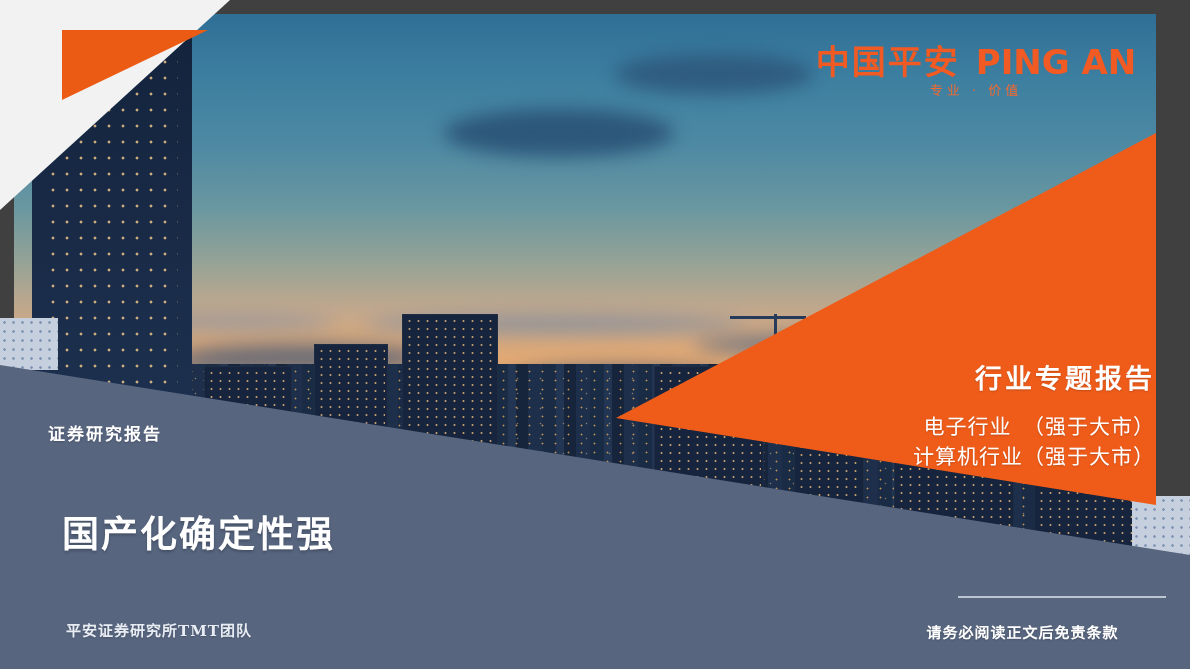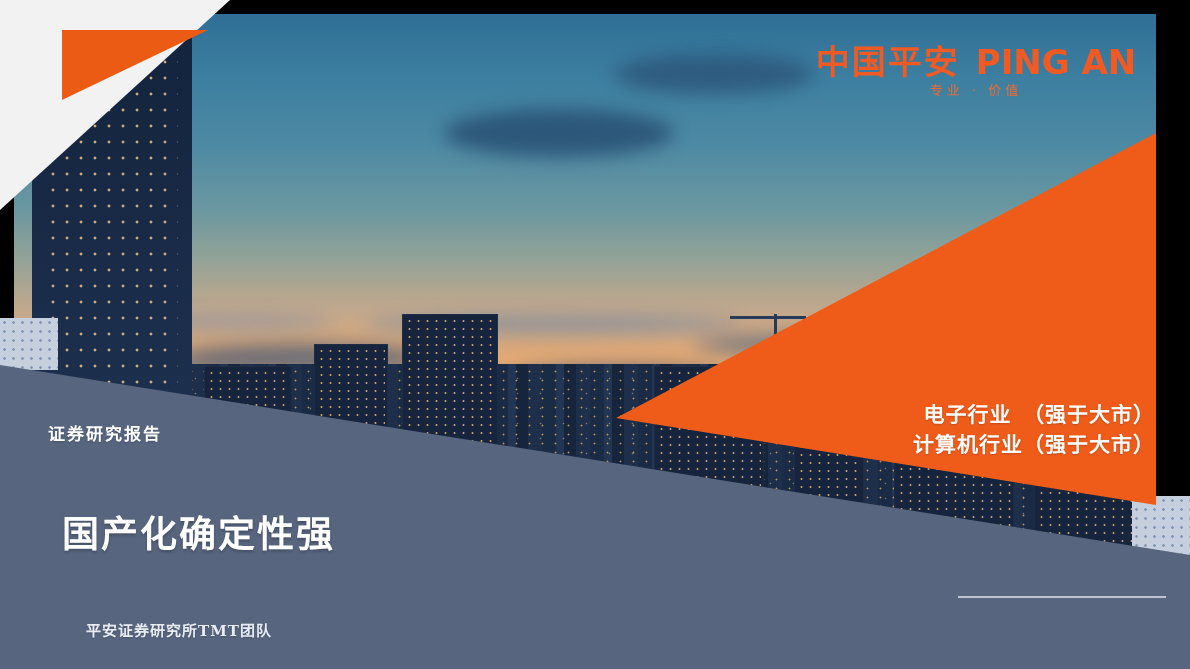--- a/index.html
+++ b/index.html
@@ -9,21 +9,21 @@
     background: #ffffff;
   }
   body {
     font-family: "Liberation Serif", "DejaVu Serif", serif;
   }
 
   .slide {
     position: relative;
     width: 1190px;
     height: 669px;
-    background: #000000;
+    background: #404040;
     overflow: hidden;
   }
 
   
   .photo {
     position: absolute;
     left: 14px;
     top: 14px;
     width: 1142px;
     height: 540px;
@@ -240,26 +240,26 @@
     color: #ffffff;
     font-family: "DejaVu Serif", "Liberation Serif", serif;
     font-weight: 700;
     font-size: 27px;
     letter-spacing: 3px;
     text-shadow: 0 1px 2px rgba(0,0,0,.18);
   }
   .rating-lines {
     position: absolute;
     left: 700px;
-    top: 400px;
+    top: 412px;
     width: 455px;
     text-align: right;
     color: #ffffff;
     font-family: "DejaVu Serif", "Liberation Serif", serif;
-    font-weight: 700;
+    font-weight: 400;
     font-size: 21px;
     line-height: 1.45;
     letter-spacing: 1px;
     text-shadow: 0 1px 2px rgba(0,0,0,.18);
     white-space: pre;
   }
 
   
   .kicker {
     position: absolute;
@@ -289,21 +289,20 @@
   .byline {
     position: absolute;
     left: 66px;
     top: 619px;
     color: #e8ecf3;
     font-family: "DejaVu Serif", "Liberation Serif", serif;
     font-weight: 700;
     font-size: 15px;
     letter-spacing: 1px;
     text-shadow: 0 1px 2px rgba(0,0,0,.2);
-    margin-left: 20px;
   }
 
   
   .date {
     position: absolute;
     left: 900px;
     top: 559px;
     width: 265px;
     text-align: center;
     color: #ffffff;
@@ -387,24 +386,26 @@
   <div class="notch"></div>
   <div class="wedge"></div>
 
   <div class="logo">
     <div class="logo-main">
       <span class="cn">中国平安</span><span class="en">PING AN</span>
     </div>
     <div class="logo-tag">专业 · 价值</div>
   </div>
 
+  <div class="report-type">行业专题报告</div>
   <div class="rating-lines">电子行业　（强于大市）
 计算机行业（强于大市）</div>
 
   <div class="kicker">证券研究报告</div>
   <div class="headline">
     <span class="l2">国产化确定性强</span>
   </div>
   <div class="byline">平安证券研究所TMT团队</div>
 
   <div class="divider"></div>
+  <div class="disclaimer">请务必阅读正文后免责条款</div>
 
 </div>
 
 </body></html>

